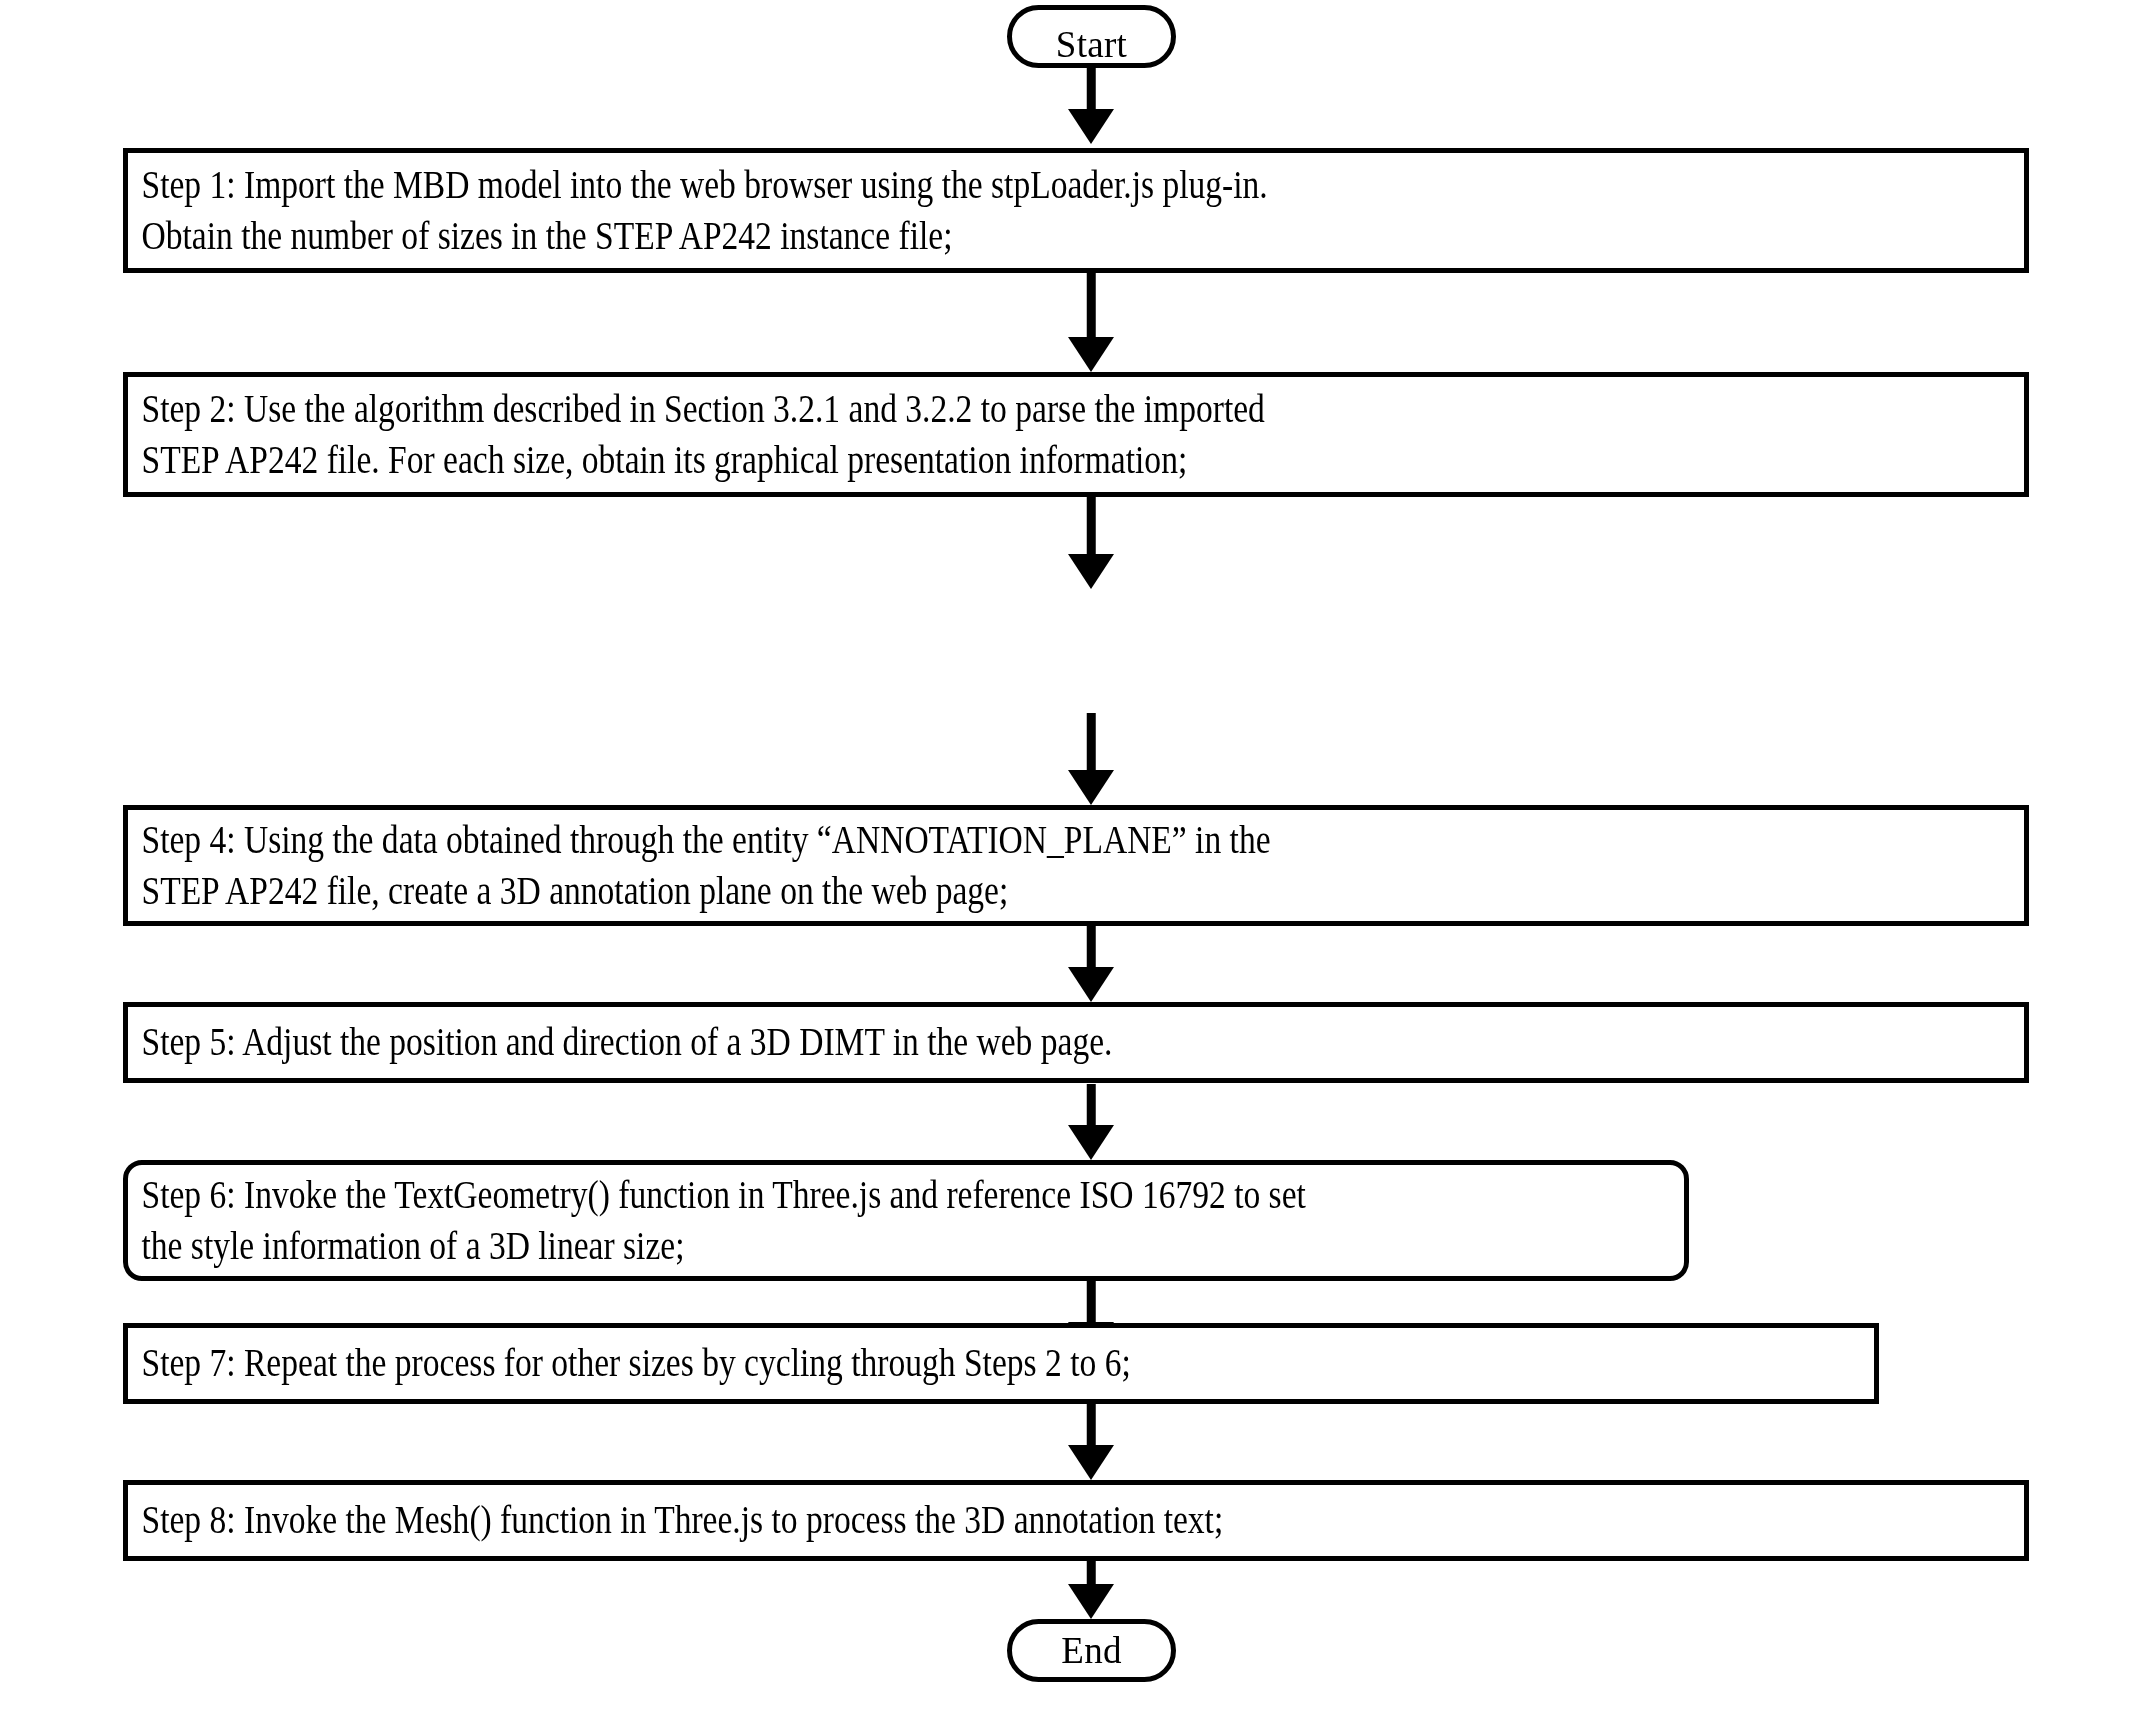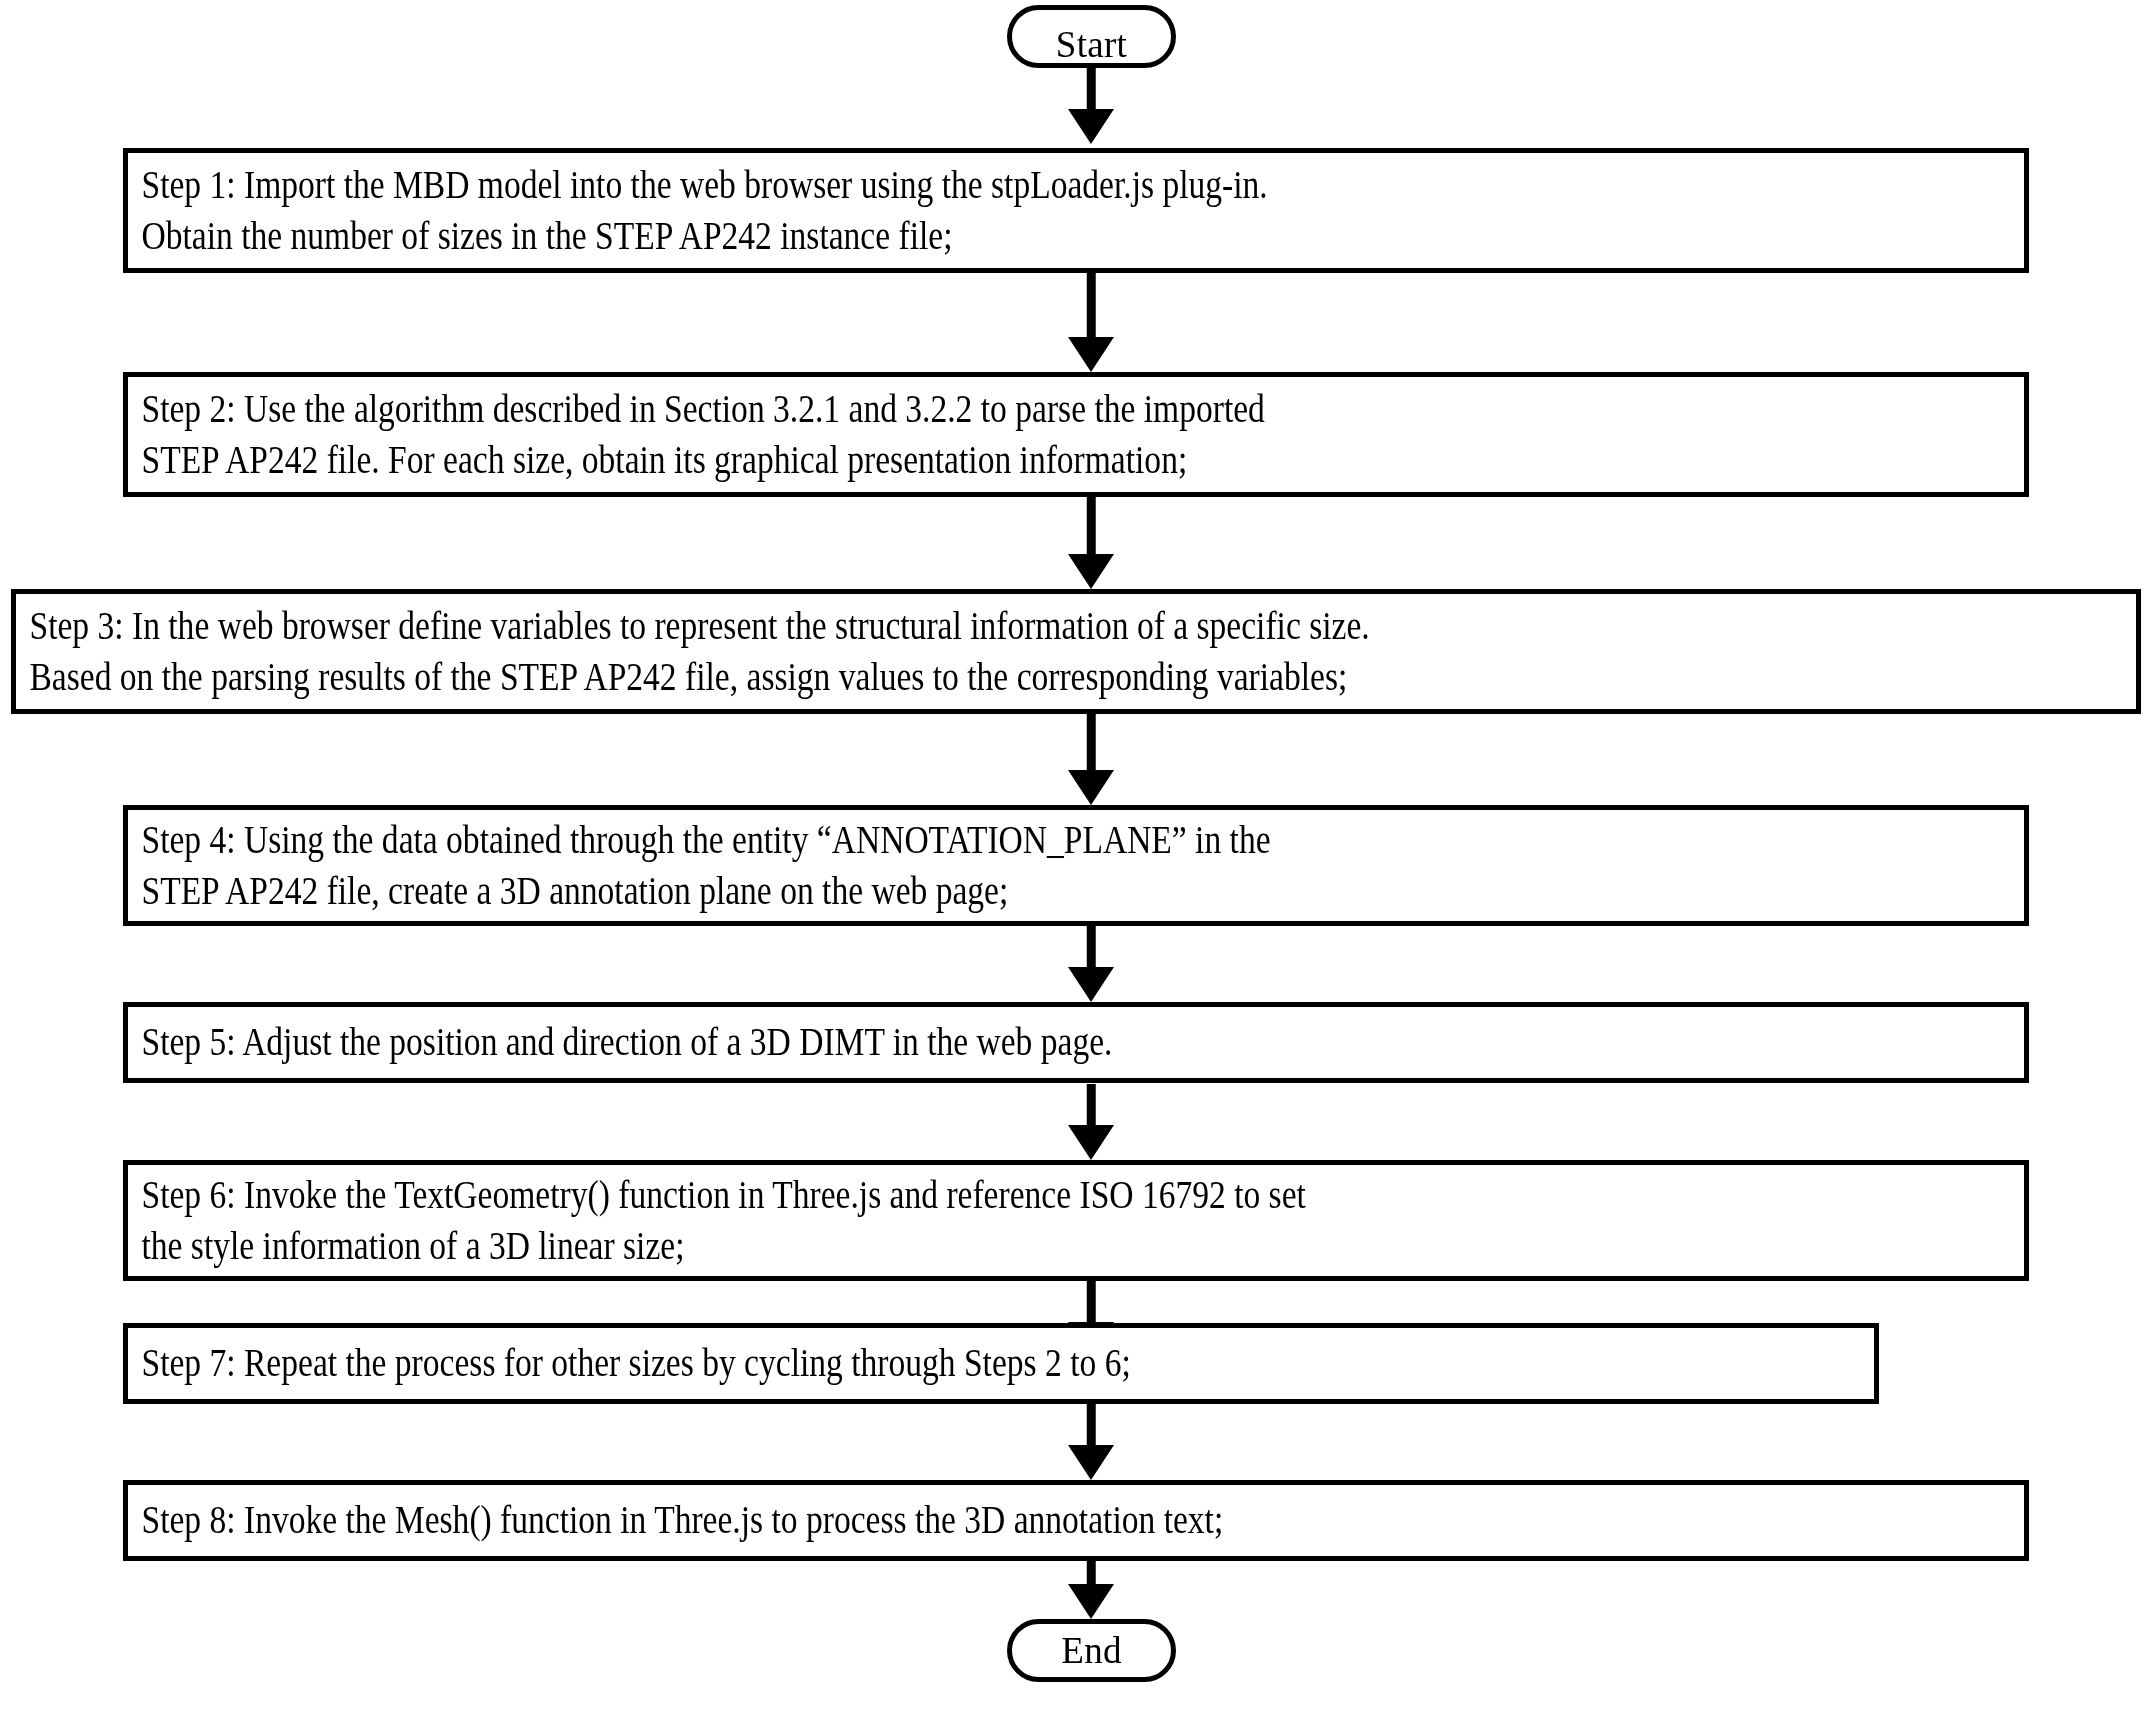--- a/index.html
+++ b/index.html
@@ -110,24 +110,20 @@
   <div class="process" style="left:123px; top:372px; width:1906px; height:125px;">
     <span class="label">Step 2: Use the algorithm described in Section 3.2.1 and 3.2.2 to parse the imported
 STEP AP242 file. For each size, obtain its graphical presentation information;</span>
   </div>
 
   <div class="connector" style="left:1068px; top:497px; height:92px;">
     <div class="stem" style="height:58px;"></div>
     <div class="head"></div>
   </div>
 
-  <div class="process" style="left:11px; top:589px; width:2130px; height:125px;">
-    <span class="label">Step 3: In the web browser define variables to represent the structural information of a specific size.
-Based on the parsing results of the STEP AP242 file, assign values to the corresponding variables;</span>
-  </div>
 
   <div class="connector" style="left:1068px; top:713px; height:92px;">
     <div class="stem" style="height:58px;"></div>
     <div class="head"></div>
   </div>
 
   <div class="process" style="left:123px; top:805px; width:1906px; height:121px;">
     <span class="label">Step 4: Using the data obtained through the entity “ANNOTATION_PLANE” in the
 STEP AP242 file, create a 3D annotation plane on the web page;</span>
   </div>
@@ -139,21 +135,21 @@
 
   <div class="process" style="left:123px; top:1002px; width:1906px; height:81px;">
     <span class="label">Step 5: Adjust the position and direction of a 3D DIMT in the web page.</span>
   </div>
 
   <div class="connector" style="left:1068px; top:1084px; height:76px;">
     <div class="stem" style="height:42px;"></div>
     <div class="head"></div>
   </div>
 
-  <div class="process" style="left:123px; top:1160px; width:1906px; height:121px;">
+  <div class="process" style="left:123px; top:1160px; width:1566px; height:121px;border-radius:19px;">
     <span class="label">Step 6: Invoke the TextGeometry() function in Three.js and reference ISO 16792 to set
 the style information of a 3D linear size;</span>
   </div>
 
   <div class="connector" style="left:1068px; top:1281px; height:76px;">
     <div class="stem" style="height:42px;"></div>
     <div class="head"></div>
   </div>
 
   <div class="process" style="left:123px; top:1323px; width:1756px; height:81px;">

